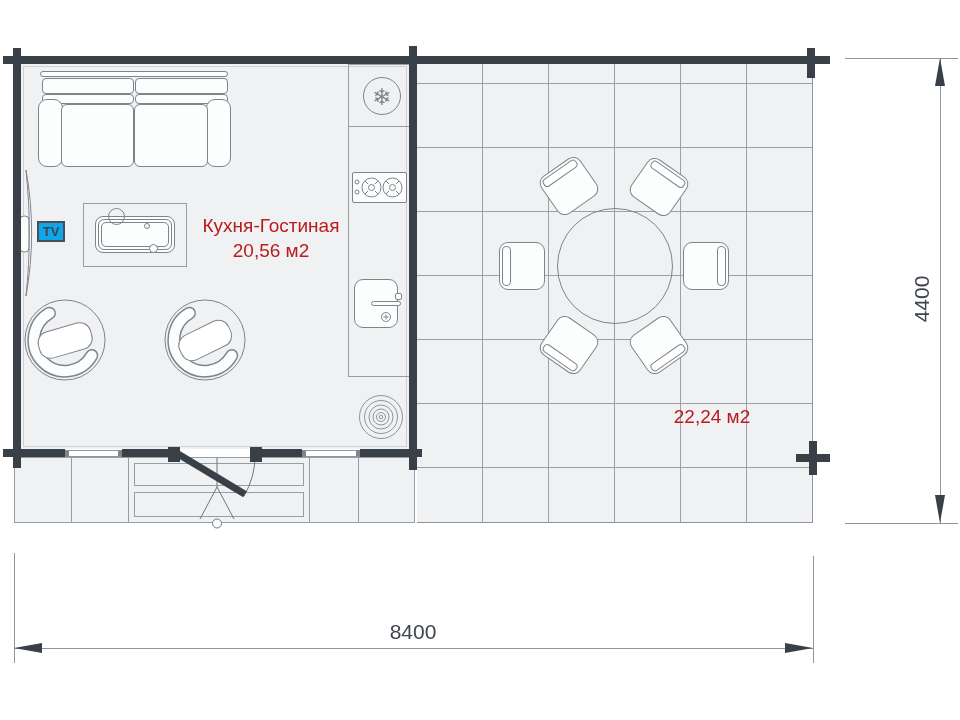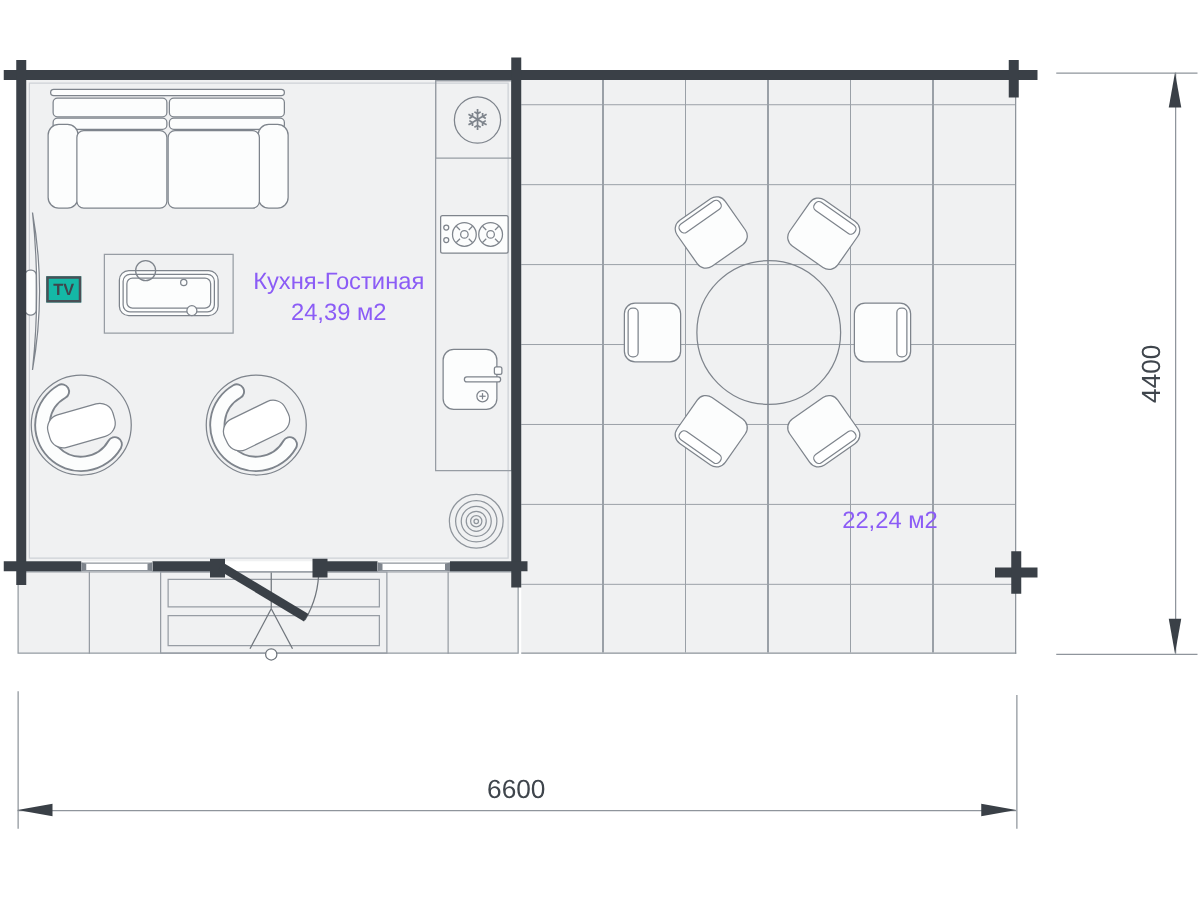--- a/index.html
+++ b/index.html
@@ -4,21 +4,21 @@
 <style>
   html,body{margin:0;padding:0;background:#ffffff;}
   #plan{position:relative;width:960px;height:720px;background:#ffffff;overflow:hidden;
         font-family:"Liberation Sans",sans-serif;color:#3f454c;}
   .abs{position:absolute;}
   .w{position:absolute;background:#3a4047;}           
   .f{position:absolute;border:1px solid #7e848c;background:#fcfdfd;box-sizing:border-box;}
   .o{position:absolute;border:1px solid #979da4;background:transparent;box-sizing:border-box;}
   .dimline{position:absolute;background:#8f959c;}
   .dimtext{position:absolute;font-size:21px;color:#3f454c;text-align:center;}
-  .roomlabel{position:absolute;text-align:center;font-size:19px;line-height:25px;color:#8b5cf6;}
+  .roomlabel{position:absolute;text-align:center;font-size:19px;line-height:25px;color:#b91c1c;}
   .chair{position:absolute;width:48px;height:46px;background:#fcfdfd;border:1px solid #7e848c;
          border-radius:9px;box-sizing:border-box;}
   .chair .back{position:absolute;left:3px;right:3px;top:2px;height:7px;border:1px solid #7e848c;
          border-radius:4px;background:#ffffff;}
   .arr{position:absolute;width:0;height:0;}
   .terrace{position:absolute;left:417px;top:64px;width:396px;height:459px;background:#f0f1f2;
     border-right:1px solid #8f959c;border-bottom:1px solid #8f959c;box-sizing:border-box;
     background-image:
       repeating-linear-gradient(90deg,transparent 0,transparent 65px,#9aa0a7 65px,#9aa0a7 66px),
       repeating-linear-gradient(0deg,transparent 0,transparent 63px,#9aa0a7 63px,#9aa0a7 64px);
@@ -163,38 +163,38 @@
   <div class="w" style="left:168px;top:447px;width:12px;height:15px;"></div>
   <div class="w" style="left:250px;top:447px;width:12px;height:15px;"></div>
   <div class="w" style="left:796px;top:454px;width:34px;height:8px;"></div>
   <div class="w" style="left:809px;top:441px;width:8px;height:34px;"></div>
 
   <div class="abs" style="left:65px;top:450px;width:57px;height:7px;background:#ffffff;border:1px solid #8f959c;border-left:4px solid #7e848c;border-right:4px solid #7e848c;box-sizing:border-box;"></div>
   <div class="abs" style="left:302px;top:450px;width:58px;height:7px;background:#ffffff;border:1px solid #8f959c;border-left:4px solid #7e848c;border-right:4px solid #7e848c;box-sizing:border-box;"></div>
 
   <div class="abs" style="left:176px;top:451px;width:80px;height:7px;background:#3a4047;transform-origin:3px 3.5px;transform:rotate(31deg);"></div>
 
-  <div class="abs" style="left:37px;top:221px;width:28px;height:21px;background:#14b8a6;border:2px solid #4a4f56;box-sizing:border-box;text-align:center;line-height:17px;font-size:13px;font-weight:bold;">
+  <div class="abs" style="left:37px;top:221px;width:28px;height:21px;background:#0ea5e9;border:2px solid #4a4f56;box-sizing:border-box;text-align:center;line-height:17px;font-size:13px;font-weight:bold;">
     <span>TV</span>
   </div>
 
   <div class="roomlabel" style="left:171px;top:213px;width:200px;">
     <div>Кухня-Гостиная</div>
-    <div>24,39 м2</div>
+    <div>20,56 м2</div>
   </div>
   <div class="roomlabel" style="left:612px;top:404px;width:200px;">
     <div>22,24 м2</div>
   </div>
 
   <div class="dimline" style="left:14px;top:553px;width:1px;height:110px;"></div>
   <div class="dimline" style="left:813px;top:556px;width:1px;height:107px;"></div>
   <div class="dimline" style="left:14px;top:648px;width:799px;height:1px;"></div>
   <div class="arr" style="left:14px;top:643px;border-right:28px solid #3a4047;border-top:5px solid transparent;border-bottom:5px solid transparent;"></div>
   <div class="arr" style="left:785px;top:643px;border-left:28px solid #3a4047;border-top:5px solid transparent;border-bottom:5px solid transparent;"></div>
-  <div class="dimtext" style="left:353px;top:620px;width:120px;">6600</div>
+  <div class="dimtext" style="left:353px;top:620px;width:120px;">8400</div>
 
   <div class="dimline" style="left:845px;top:58px;width:113px;height:1px;"></div>
   <div class="dimline" style="left:845px;top:523px;width:113px;height:1px;"></div>
   <div class="dimline" style="left:940px;top:58px;width:1px;height:465px;"></div>
   <div class="arr" style="left:935px;top:58px;border-bottom:28px solid #3a4047;border-left:5px solid transparent;border-right:5px solid transparent;"></div>
   <div class="arr" style="left:935px;top:495px;border-top:28px solid #3a4047;border-left:5px solid transparent;border-right:5px solid transparent;"></div>
   <div class="dimtext" style="left:862px;top:287px;width:120px;transform:rotate(-90deg);">4400</div>
 
 </div>
 

